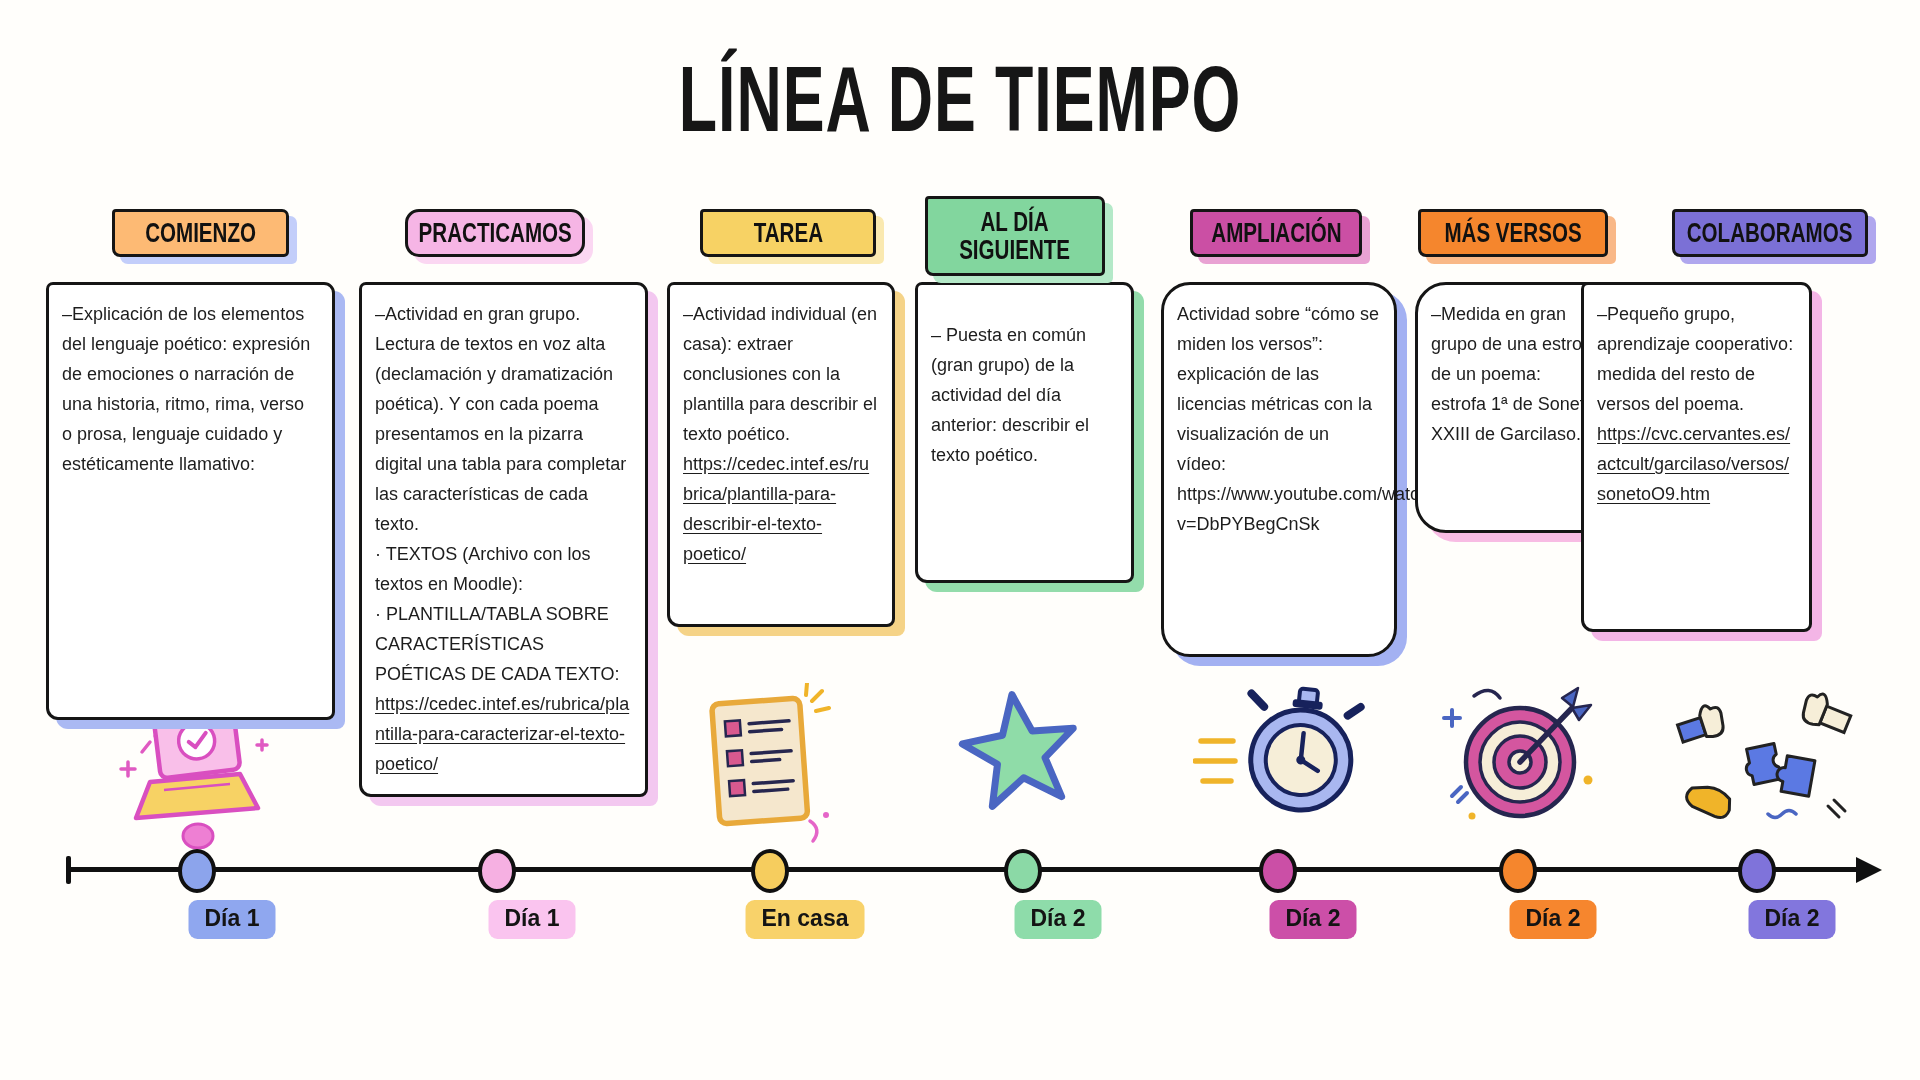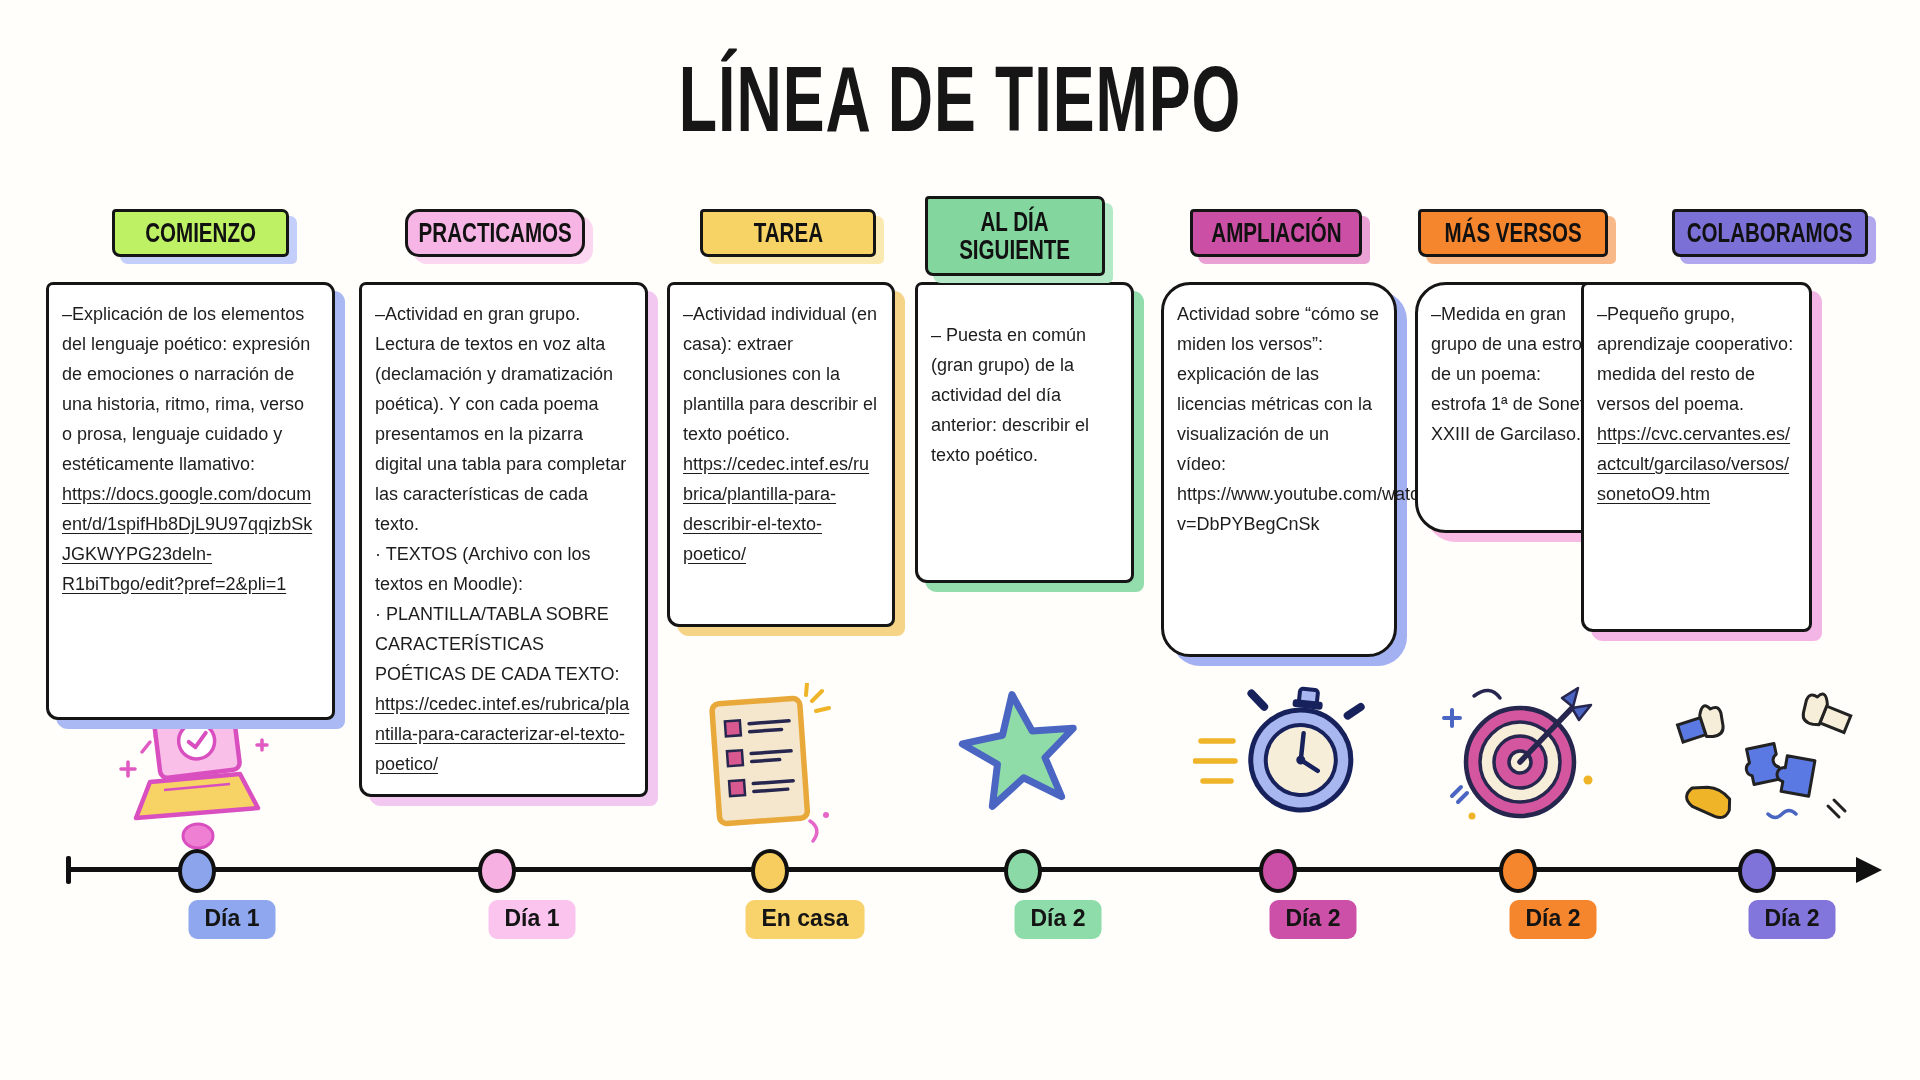--- a/index.html
+++ b/index.html
@@ -29,25 +29,25 @@
   .icon{position:absolute;z-index:1;}
 </style>
 </head>
 <body>
 
 <div class="canvas">
 
   <h1 class="page-title"><span class="inner">LÍNEA DE TIEMPO</span></h1>
 
   <div id="columns">
-      <div class="badge" style="left: 112px; top: 209px; width: 177px; background: #bef264; box-shadow: rgb(195, 206, 250) 8px 7px 0px;">
+      <div class="badge" style="left: 112px; top: 209px; width: 177px; background: #fdba74; box-shadow: rgb(195, 206, 250) 8px 7px 0px;">
         <span class="btxt">COMIENZO</span>
       </div>
       <div class="tbox" style="left: 46px; top: 282px; width: 289px; height: 438px; box-shadow: rgb(170, 185, 243) 10px 9px 0px;"><span>–Explicación de los elementos del lenguaje poético: expresión de emociones o narración de una historia, ritmo, rima, verso o prosa, lenguaje cuidado y estéticamente llamativo:
-</span><span class="link">https://docs.google.com/document/d/1spifHb8DjL9U97qqizbSkJGKWYPG23deln-R1biTbgo/edit?pref=2&amp;pli=1</span></div>
+</span></div>
       <div class="dot" style="left: 178px; background: rgb(140, 164, 236);"></div>
       <div class="pill" style="left: 197px; background: rgb(143, 167, 239);">Día 1</div>
       <div class="badge" style="left: 405px; top: 209px; width: 180px; background: rgb(246, 181, 229); box-shadow: rgb(251, 215, 242) 8px 7px 0px; border-radius: 14px;">
         <span class="btxt">PRACTICAMOS</span>
       </div>
       <div class="tbox" style="left: 359px; top: 282px; width: 289px; height: 515px; box-shadow: rgb(243, 200, 240) 10px 9px 0px;"><span>–Actividad en gran grupo. Lectura de textos en voz alta (declamación y dramatización poética). Y con cada poema presentamos en la pizarra digital una tabla para completar las características de cada texto.
 · TEXTOS (Archivo con los textos en Moodle):
 · PLANTILLA/TABLA SOBRE CARACTERÍSTICAS POÉTICAS DE CADA TEXTO:
 </span><span class="link">https://cedec.intef.es/rubrica/plantilla-para-caracterizar-el-texto-poetico/</span></div>
       <div class="dot" style="left: 478px; background: rgb(246, 176, 226);"></div>

